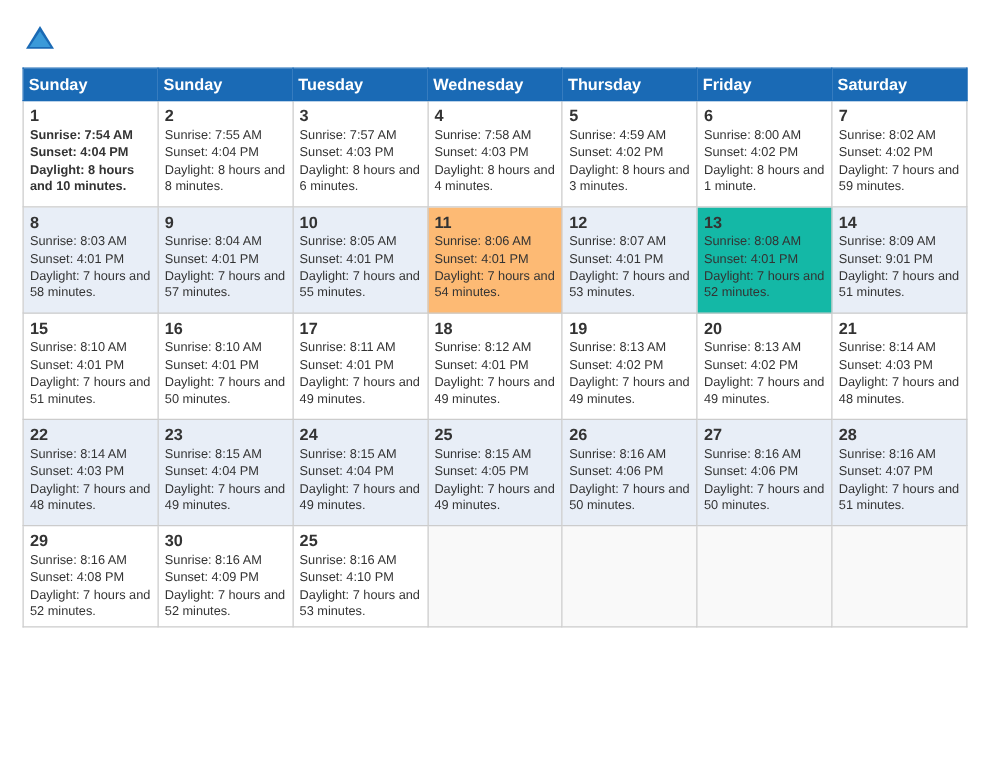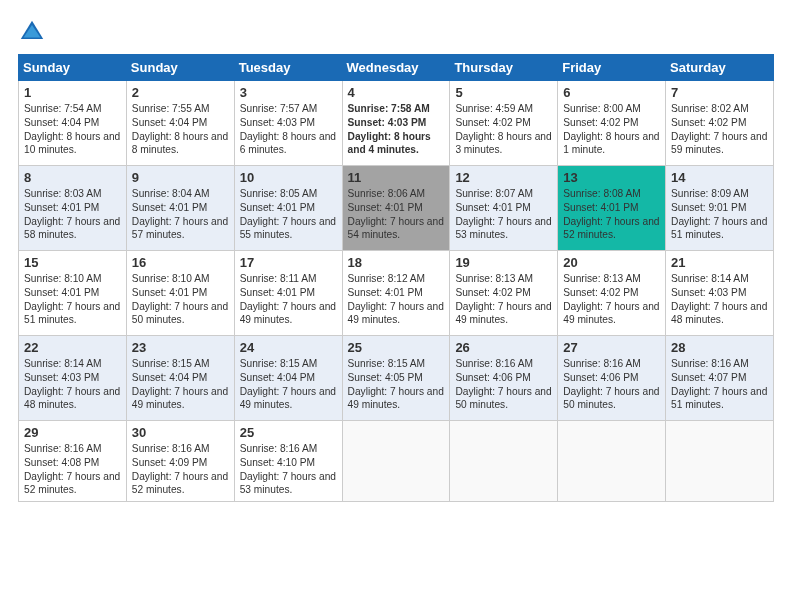--- a/index.html
+++ b/index.html
@@ -126,39 +126,39 @@
           <th>Wednesday</th>
           <th>Thursday</th>
           <th>Friday</th>
           <th>Saturday</th>
         </tr>
     </thead>
     <tbody id="calendar-body">
     <tr>
           <td>
             <span class="day-num">1</span>
-            <div class="cell-text" style="white-space: pre-line;">Sunrise: 7:54 AM
+            <div class="cell-text" style="white-space: pre-line; font-weight: bold;">Sunrise: 7:54 AM
 Sunset: 4:04 PM
 Daylight: 8 hours and 10 minutes.</div>
           </td>
           <td>
             <span class="day-num">2</span>
             <div class="cell-text" style="white-space: pre-line;">Sunrise: 7:55 AM
 Sunset: 4:04 PM
 Daylight: 8 hours and 8 minutes.</div>
           </td>
           <td>
             <span class="day-num">3</span>
             <div class="cell-text" style="white-space: pre-line;">Sunrise: 7:57 AM
 Sunset: 4:03 PM
 Daylight: 8 hours and 6 minutes.</div>
           </td>
           <td>
             <span class="day-num">4</span>
-            <div class="cell-text" style="white-space: pre-line; font-weight: bold;">Sunrise: 7:58 AM
+            <div class="cell-text" style="white-space: pre-line;">Sunrise: 7:58 AM
 Sunset: 4:03 PM
 Daylight: 8 hours and 4 minutes.</div>
           </td>
           <td>
             <span class="day-num">5</span>
             <div class="cell-text" style="white-space: pre-line;">Sunrise: 4:59 AM
 Sunset: 4:02 PM
 Daylight: 8 hours and 3 minutes.</div>
           </td>
           <td>
@@ -186,21 +186,21 @@
             <div class="cell-text" style="white-space: pre-line;">Sunrise: 8:04 AM
 Sunset: 4:01 PM
 Daylight: 7 hours and 57 minutes.</div>
           </td>
           <td style="background: rgb(232, 238, 247);">
             <span class="day-num">10</span>
             <div class="cell-text" style="white-space: pre-line;">Sunrise: 8:05 AM
 Sunset: 4:01 PM
 Daylight: 7 hours and 55 minutes.</div>
           </td>
-          <td style="background: #a3a3a3;">
+          <td style="background: #fdba74;">
             <span class="day-num">11</span>
             <div class="cell-text" style="white-space: pre-line;">Sunrise: 8:06 AM
 Sunset: 4:01 PM
 Daylight: 7 hours and 54 minutes.</div>
           </td>
           <td style="background: rgb(232, 238, 247); margin-top: 30px;">
             <span class="day-num">12</span>
             <div class="cell-text" style="white-space: pre-line;">Sunrise: 8:07 AM
 Sunset: 4:01 PM
 Daylight: 7 hours and 53 minutes.</div>

